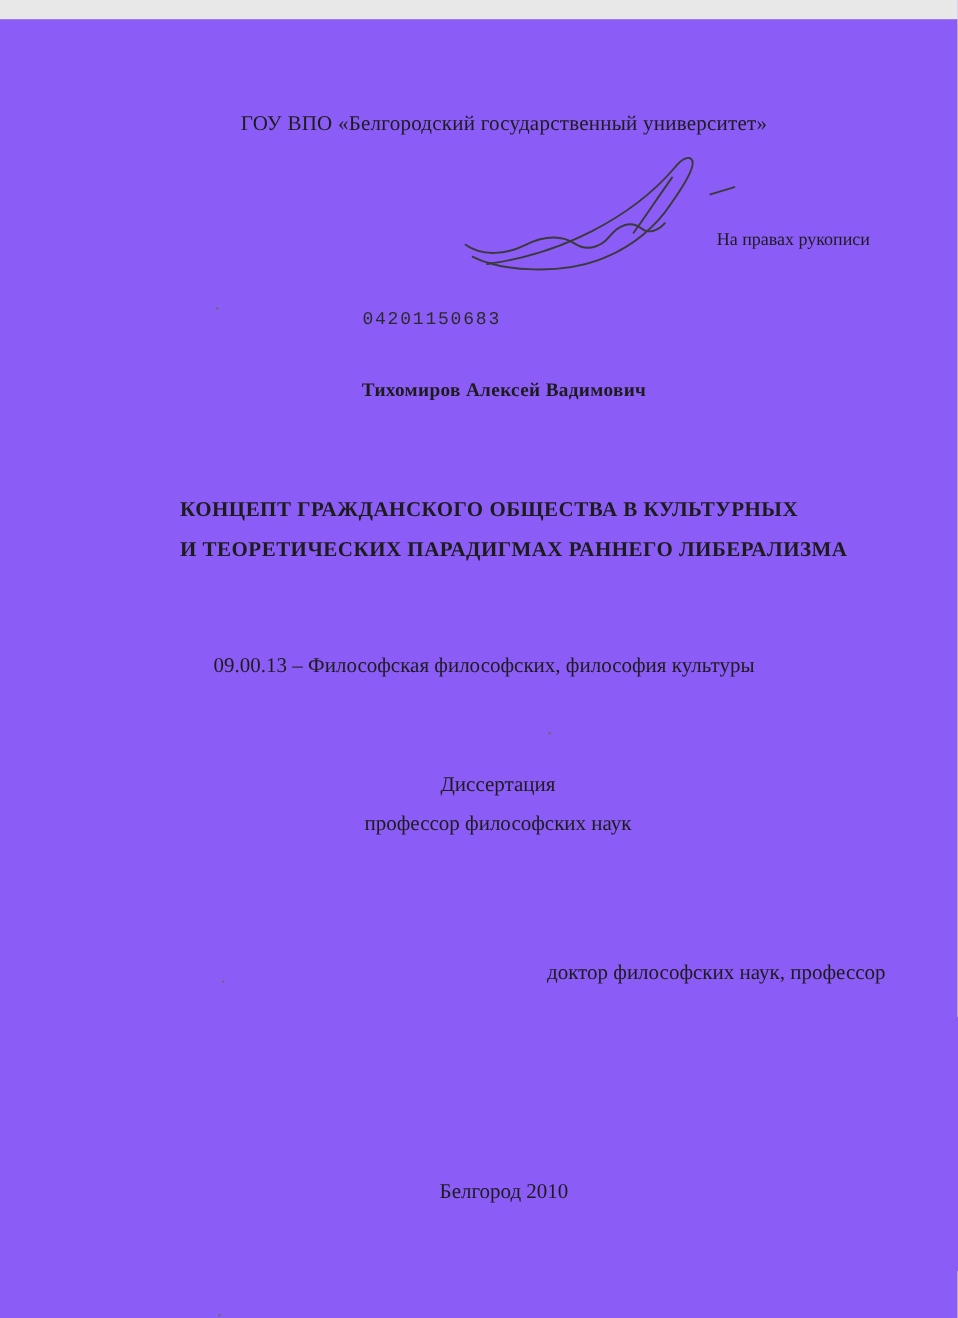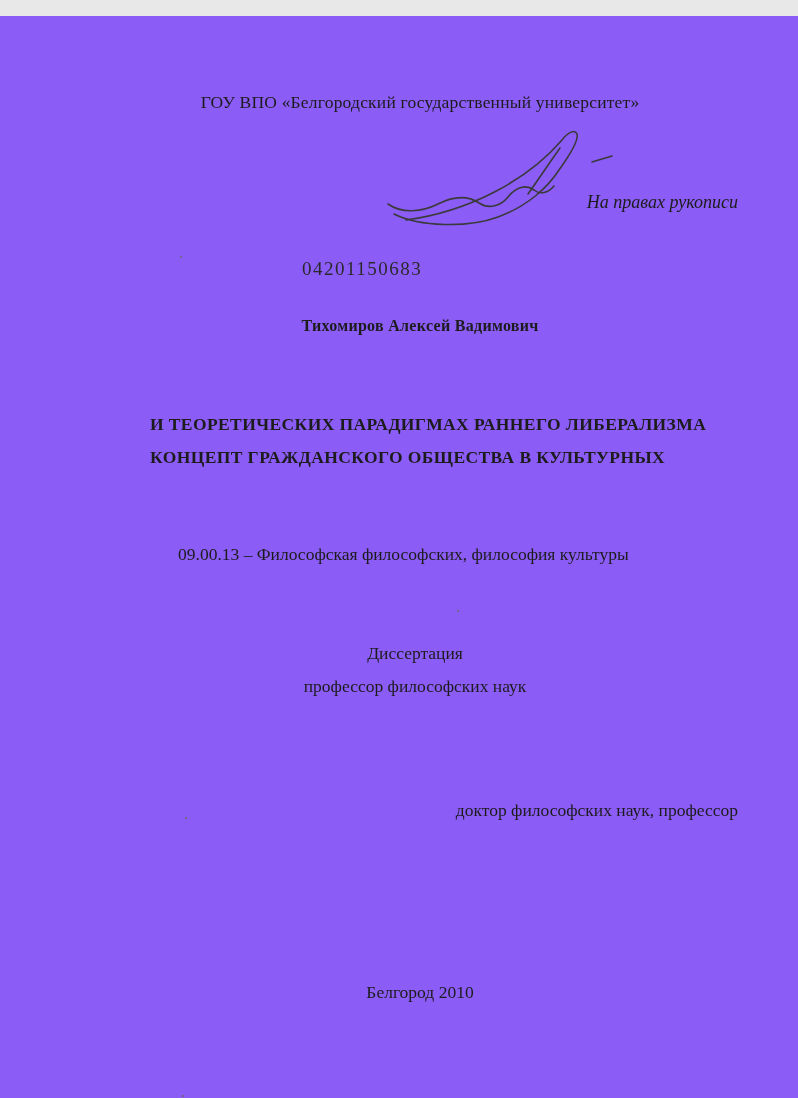--- a/index.html
+++ b/index.html
@@ -32,29 +32,28 @@
     letter-spacing: 0.2px;
   }
   .signature-wrap {
     top: 108px;
     left: 378px;
     width: 240px;
     height: 108px;
   }
   .manuscript-note {
     top: 176px;
-    right: 60px;
-    font-style: italic;
-    font-size: 18px;
+    right: 73px;
+    font-size: 15px;
   }
   .reg-number {
     top: 242px;
     left: 302px;
-    font-family: Liberation Serif, serif;
-    font-size: 19px;
+    font-family: Liberation Mono, monospace;
+    font-size: 15px;
     letter-spacing: 1.5px;
     color: #2a2a2a;
   }
   .author {
     top: 301px;
     font-weight: bold;
     font-size: 16px;
     letter-spacing: 0.3px;
   }
   .title-block {
@@ -117,22 +116,22 @@
     </svg>
   </div>
 
   <div class="abs manuscript-note">На правах рукописи</div>
 
   <div class="abs reg-number">04201150683</div>
 
   <div class="abs center-line author">Тихомиров Алексей Вадимович</div>
 
   <div class="abs title-block">
+    <div>КОНЦЕПТ ГРАЖДАНСКОГО ОБЩЕСТВА В КУЛЬТУРНЫХ</div>
     <div>И ТЕОРЕТИЧЕСКИХ ПАРАДИГМАХ РАННЕГО ЛИБЕРАЛИЗМА</div>
-    <div>КОНЦЕПТ ГРАЖДАНСКОГО ОБЩЕСТВА В КУЛЬТУРНЫХ</div>
   </div>
 
   <div class="abs specialty">09.00.13 – Философская философских, философия культуры</div>
 
   <div class="abs thesis-block">
     <div>Диссертация</div>
     <div>профессор философских наук</div>
   </div>
 
   <div class="abs advisor-block">

